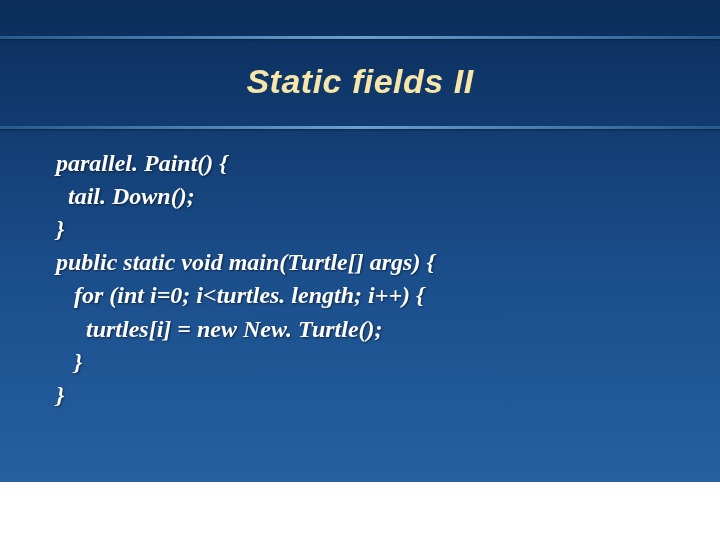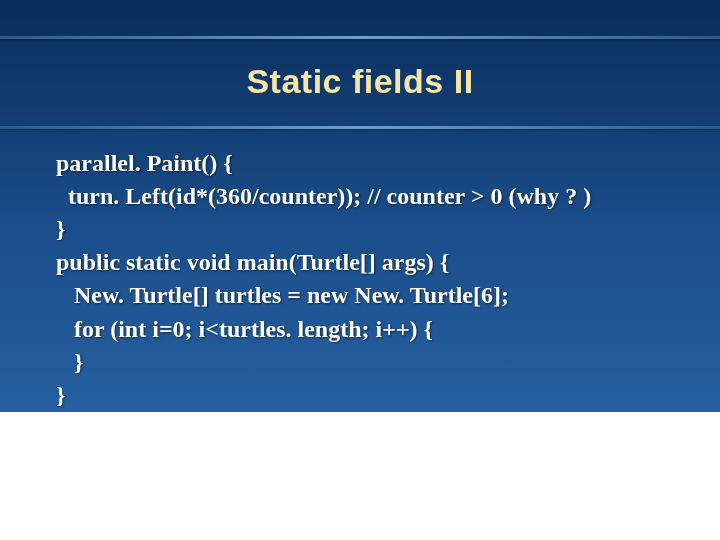--- a/index.html
+++ b/index.html
@@ -5,27 +5,28 @@
   html, body {
     margin: 0;
     padding: 0;
     width: 720px;
     height: 540px;
     overflow: hidden;
     font-family: Georgia, 'Times New Roman', serif;
   }
   .slide {
     width: 720px;
-    height: 412px;
+    height: 482px;
     background: linear-gradient(to bottom,
       #0a2d5a 0%,
       #1a4d8a 55%,
       #2660a0 100%);
     position: relative;
     box-sizing: border-box;
+    font-style: italic;
   }
   .header {
     width: 100%;
     text-align: center;
     padding-top: 62px;
     padding-bottom: 18px;
   }
   .title {
     color: #f7e6a8;
     font-size: 34px;
@@ -69,21 +70,21 @@
 
 <div class="slide">
   <div class="rule rule-top"></div>
   <div class="header">
     <span class="title">Static fields II</span>
   </div>
   <div class="rule rule-bottom"></div>
 
   <div class="body">
     <div class="code-line">parallel. Paint() {</div>
-    <div class="code-line">  turn. Left(id*(360/counter)); // counter &gt; 0 (why ? )</div>
+    <div class="code-line">  tail. Down();</div>
     <div class="code-line">}</div>
     <div class="code-line">public static void main(Turtle[] args) {</div>
-    <div class="code-line">   New. Turtle[] turtles = new New. Turtle[6];</div>
     <div class="code-line">   for (int i=0; i&lt;turtles. length; i++) {</div>
+    <div class="code-line">     turtles[i] = new New. Turtle();</div>
     <div class="code-line">   }</div>
     <div class="code-line">}</div>
   </div>
 </div>
 
 </body></html>

